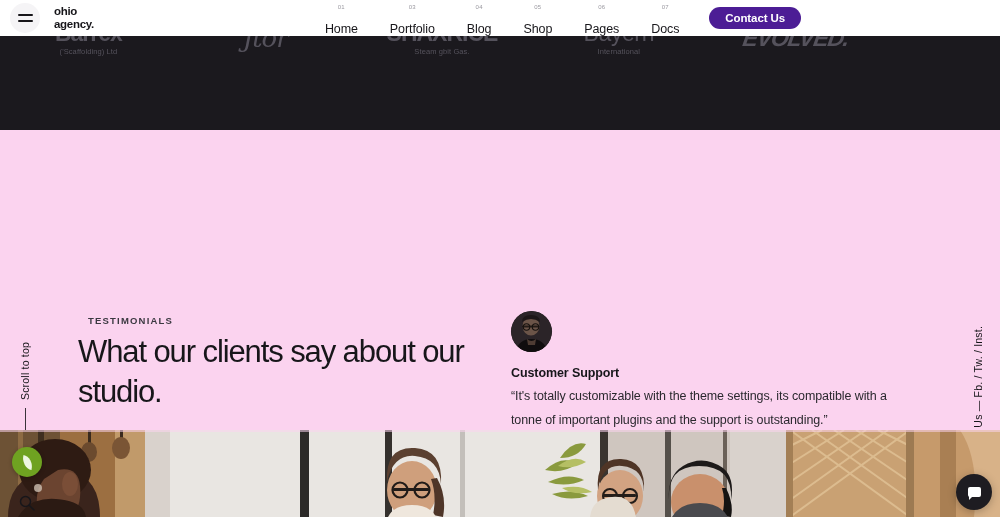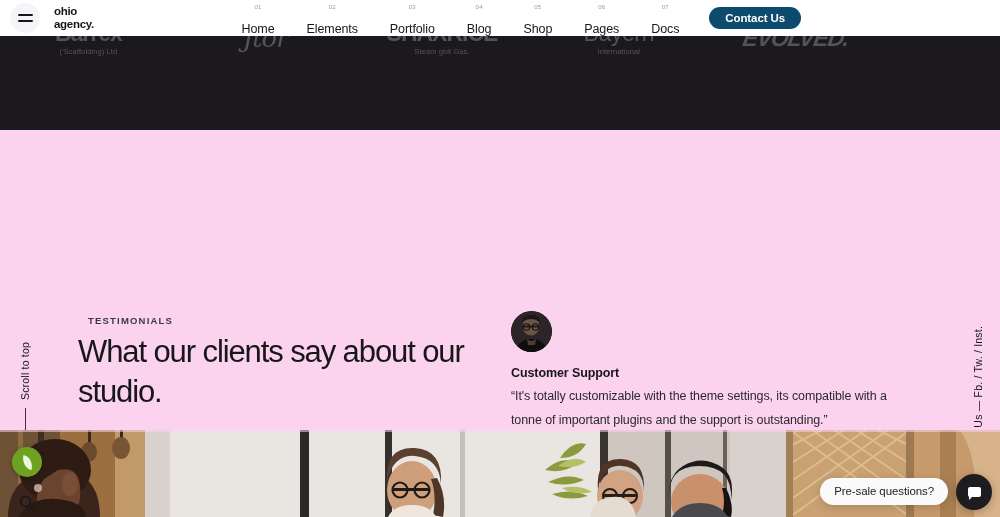--- a/index.html
+++ b/index.html
@@ -34,21 +34,21 @@
     position:relative; padding:0 16px; height:36px; display:flex;
     align-items:flex-end; cursor:pointer;
   }
   .nav-item .lbl { font-size:12.5px; font-weight:400; color:#17161a; letter-spacing:-.1px; }
   .nav-item .num {
     position:absolute; top:4px; left:50%; transform:translateX(-50%);
     font-size:6px; color:#9a99a0; letter-spacing:.2px; font-weight:400;
   }
   .contact-btn {
     margin-left:14px; margin-right:12px; align-self:center;
-    background:#0c4a6e; color:#fff; font-size:11.5px; font-weight:700;
+    background:#4c1d95; color:#fff; font-size:11.5px; font-weight:700;
     letter-spacing:-.1px; border:none; border-radius:14px;
     padding:0 16px; height:22px; line-height:22px; cursor:pointer;
     white-space:nowrap;
   }
 
   
   .logo-band {
     position:absolute; top:36px; left:0; width:1000px; height:94px;
     background:#1b191e; overflow:hidden;
   }
@@ -201,24 +201,20 @@
       <i></i>
       <i></i>
     </div>
     <div class="logo">ohio
 agency.</div>
 
     <nav class="nav">
       <div class="nav-item">
         <span class="num">01</span>
         <span class="lbl">Home</span>
-      </div>
-      <div class="nav-item">
-        <span class="num">02</span>
-        <span class="lbl">Elements</span>
       </div>
       <div class="nav-item">
         <span class="num">03</span>
         <span class="lbl">Portfolio</span>
       </div>
       <div class="nav-item">
         <span class="num">04</span>
         <span class="lbl">Blog</span>
       </div>
       <div class="nav-item">
@@ -406,18 +402,17 @@
     <span class="leaf"></span>
   </div>
 
   <div class="search-fab">
     <svg width="18" height="18" viewBox="0 0 18 18" xmlns="http://www.w3.org/2000/svg">
       <circle cx="7.5" cy="7.5" r="5" fill="none" stroke="#17161a" stroke-width="1.5"></circle>
       <line x1="11.2" y1="11.2" x2="16" y2="16" stroke="#17161a" stroke-width="1.5" stroke-linecap="round"></line>
     </svg>
   </div>
 
-  <div class="chat-bubble">Pre-sale questions?</div>
   <div class="chat-fab">
     <span class="cicon"></span>
   </div>
 
 </div>
 
 </body></html>

